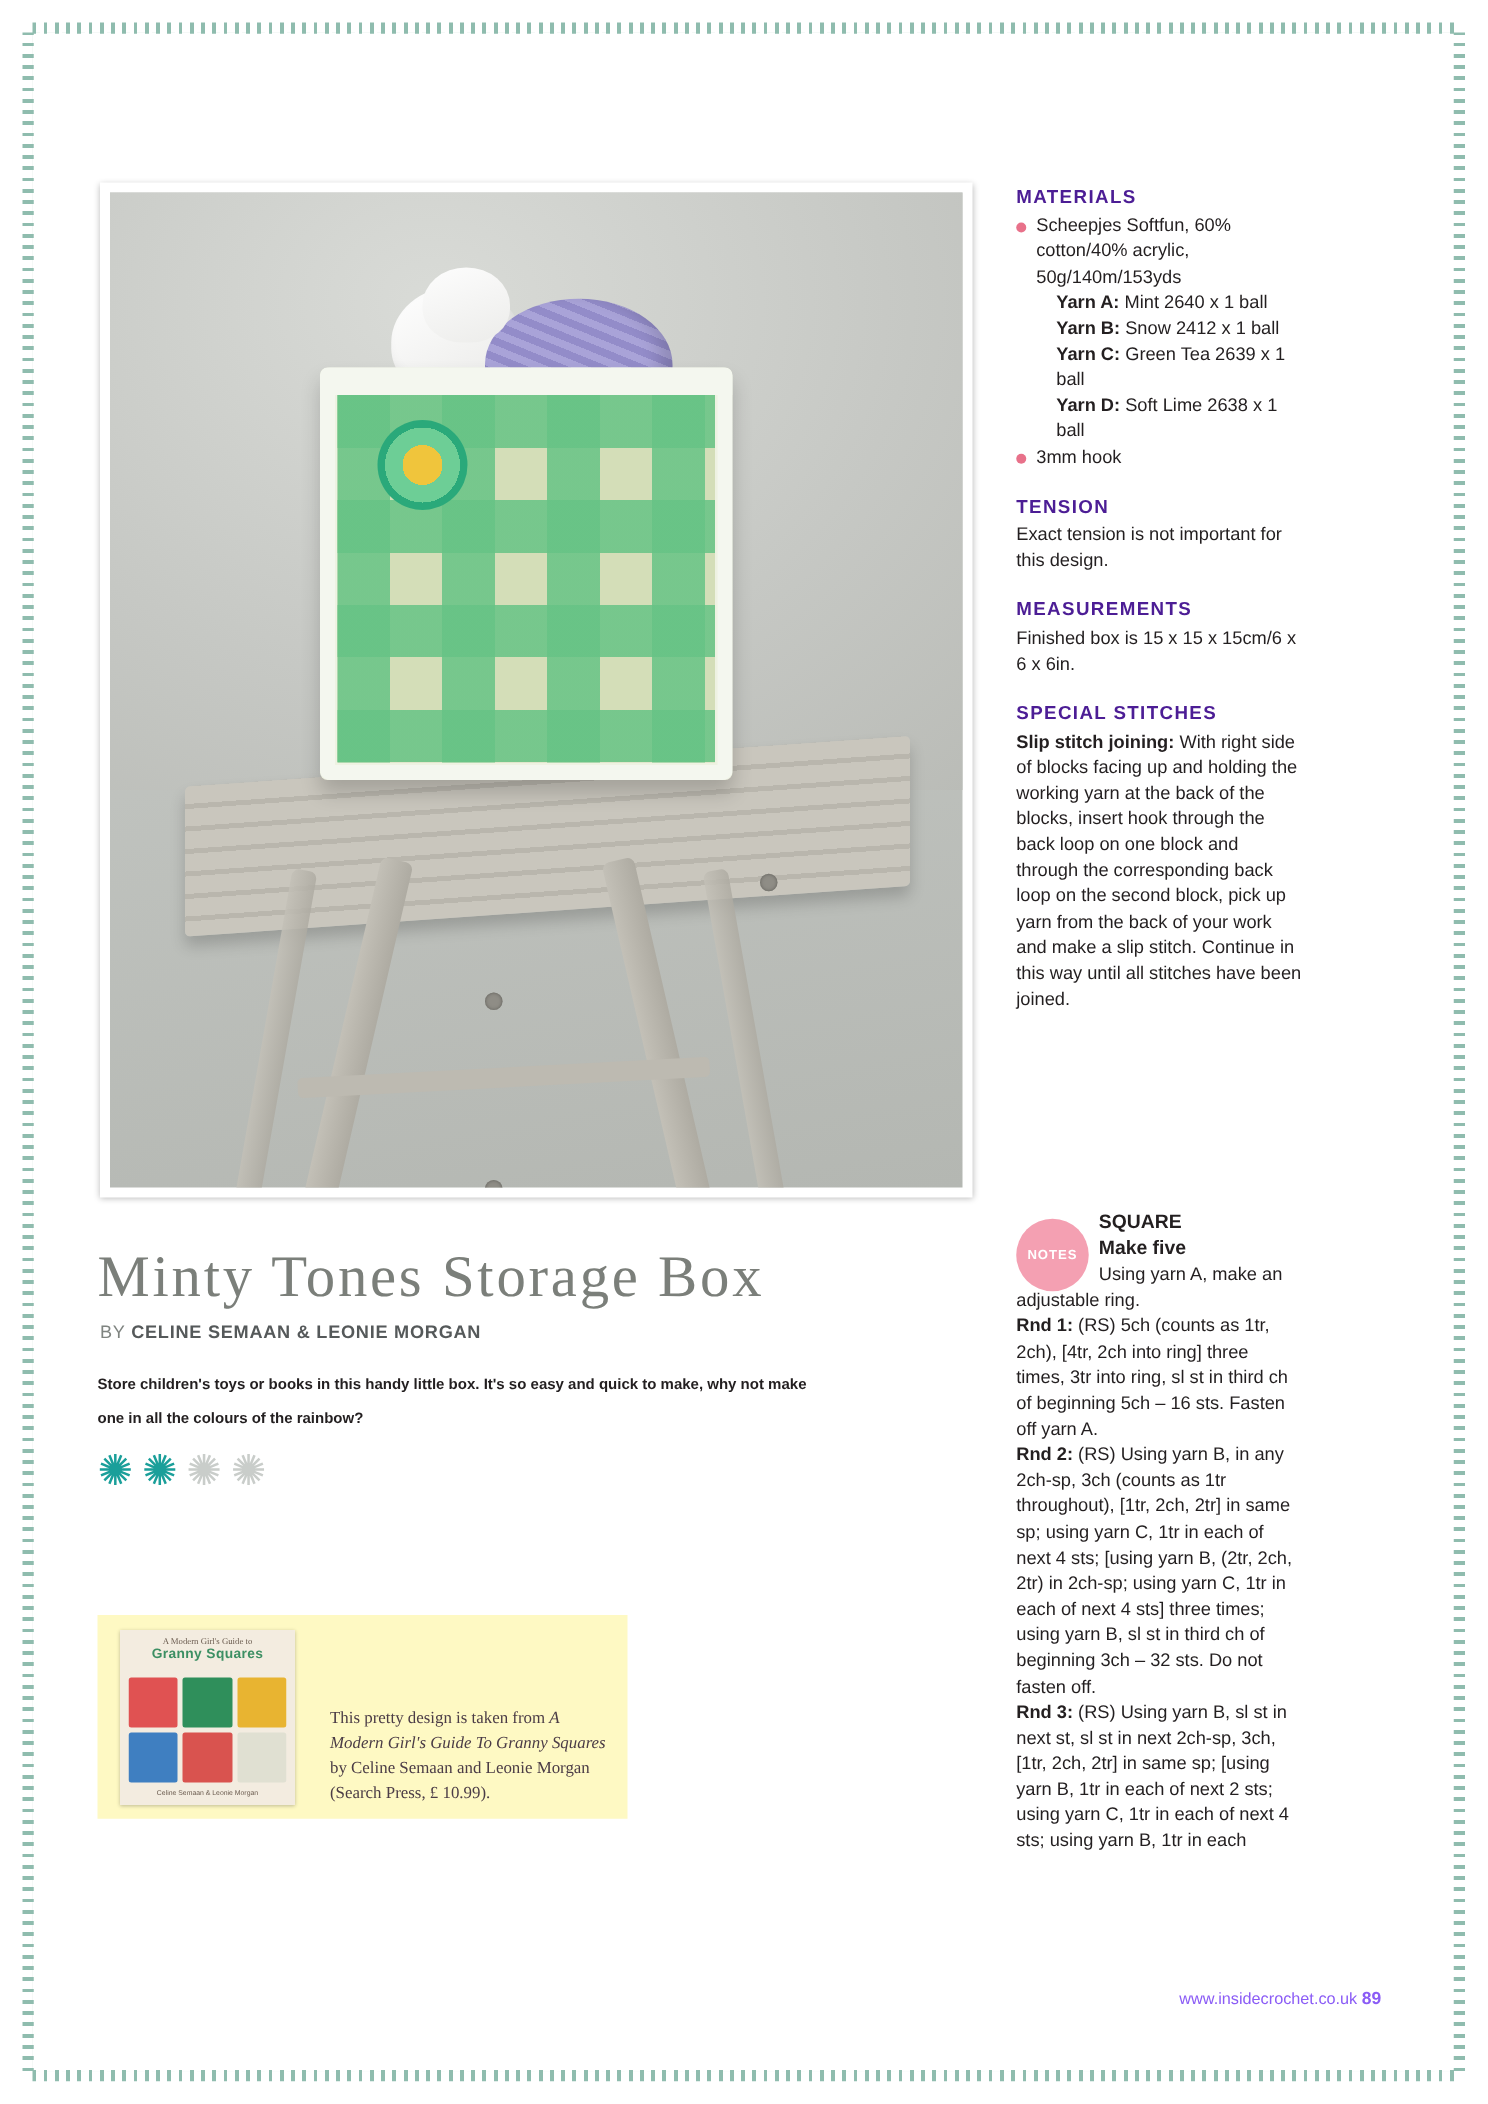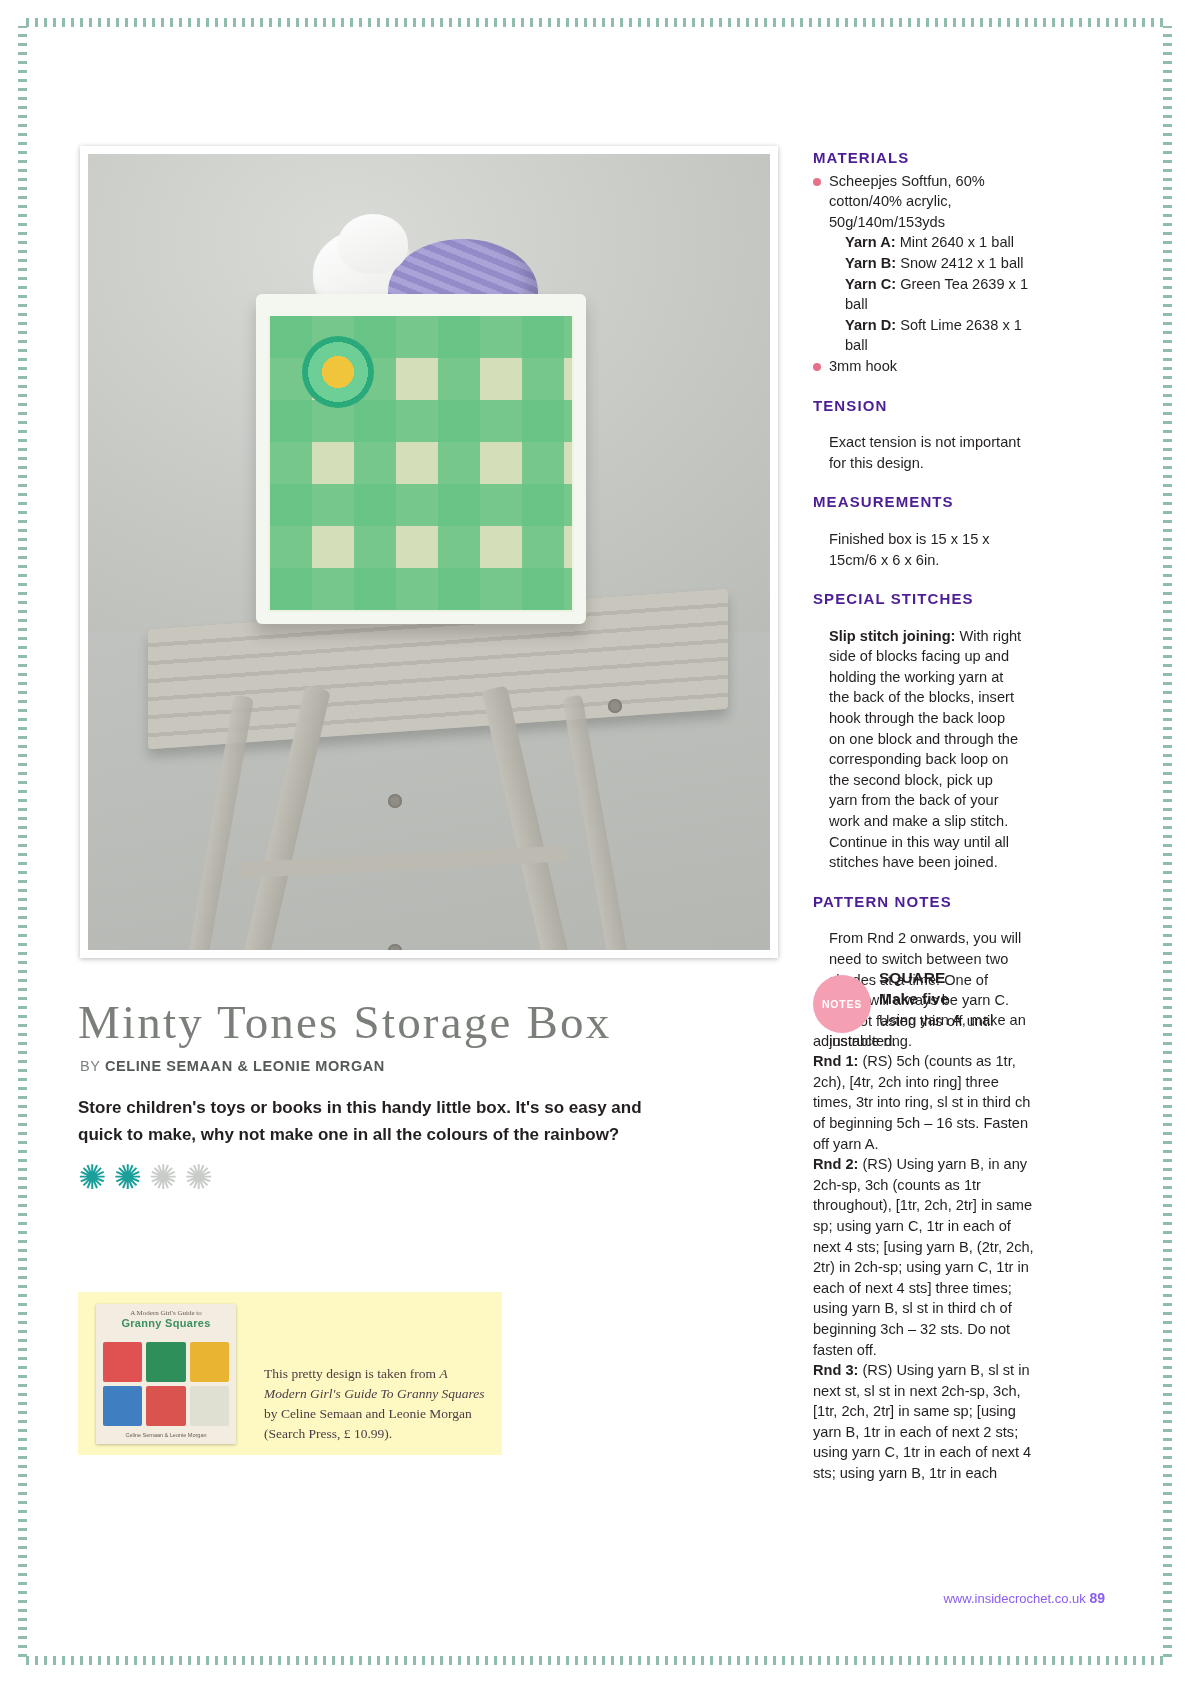--- a/index.html
+++ b/index.html
@@ -126,21 +126,21 @@
     font-size:47px;color:#7b7f7a;letter-spacing:2.2px;
     font-weight:400;
   }
   .byline{
     position:absolute;left:80px;top:1058px;width:700px;
     font-size:14.5px;color:#7f8480;letter-spacing:.6px;
   }
   .byline b{color:#55595a;font-weight:bold;}
   .standfirst{
     position:absolute;left:78px;top:1094px;width:570px;
-    font-size:17px;line-height:27px;color:#231f20;font-weight:bold;
+    font-size:12px;line-height:27px;color:#231f20;font-weight:bold;
   }
   .difficulty{
     position:absolute;left:78px;top:1160px;width:200px;
     font-size:34px;letter-spacing:7px;line-height:34px;
   }
   .d-on{color:#1a9f9a;}
   .d-off{color:#c9cdca;}
 
   
   .promo{
@@ -183,21 +183,21 @@
     margin:0 0 2px 0;
   }
   .rblock{margin-bottom:19px;}
   .bullet-item{position:relative;padding-left:16px;margin-bottom:0;}
   .bullet-item:before{
     content:"";position:absolute;left:0;top:7px;width:8px;height:8px;border-radius:50%;
     background:#e8718a;
   }
   .ind{padding-left:16px;}
   b.yarn-lbl{font-weight:bold;}
-  .rcol p{margin:16px;}
+  .rcol p{margin:0;}
   .start-badge{
     position:absolute;left:813px;top:975px;width:58px;height:58px;border-radius:50%;
     background:#f4a0b2;color:#fff;font-size:10.5px;font-weight:bold;letter-spacing:.8px;
     display:flex;align-items:center;justify-content:center;
   }
   .square-block{
     position:absolute;left:879px;top:968px;width:162px;
     font-size:14.6px;line-height:20.6px;
   }
   .square-title{color:#231f20;font-weight:bold;font-size:15.5px;}
@@ -307,24 +307,20 @@
     <div class="rblock">
       <div class="rhead">MEASUREMENTS</div>
       <p>Finished box is 15 x 15 x 15cm/6 x 6 x 6in.</p>
     </div>
 
     <div class="rblock">
       <div class="rhead">SPECIAL STITCHES</div>
       <p><b>Slip stitch joining:</b><span> With right side of blocks facing up and holding the working yarn at the back of the blocks, insert hook through the back loop on one block and through the corresponding back loop on the second block, pick up yarn from the back of your work and make a slip stitch. Continue in this way until all stitches have been joined.</span></p>
     </div>
 
-    <div class="rblock">
-      <div class="rhead">PATTERN NOTES</div>
-      <p>From Rnd 2 onwards, you will need to switch between two shades at a time. One of these will always be yarn C. Do not fasten this off until instructed.</p>
-    </div>
   </div>
 
   <div class="start-badge">NOTES</div>
 
   <div class="square-block">
     <div class="square-title">SQUARE</div>
     <div class="square-title">Make five</div>
   </div>
 
   <div class="pattern-body">

